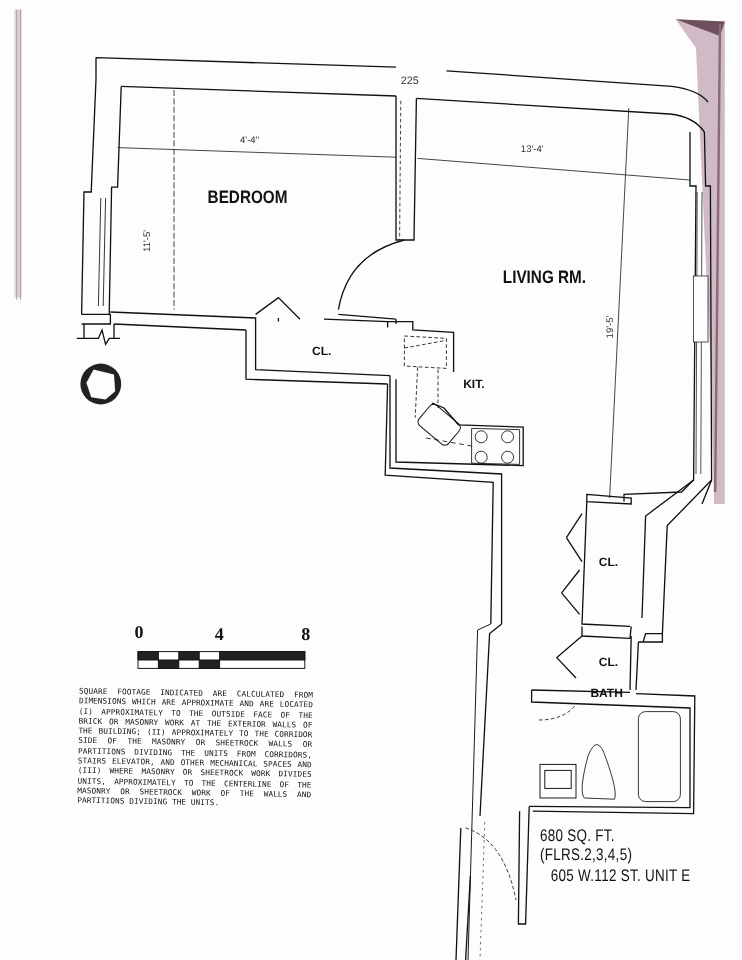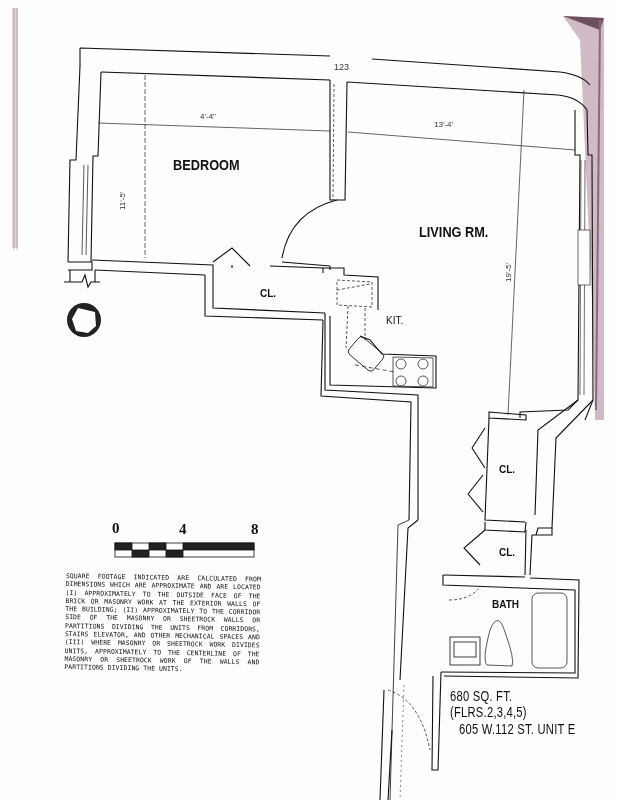--- a/index.html
+++ b/index.html
@@ -127,33 +127,33 @@
   <g stroke="#111" stroke-width="0.8">
     <rect x="115" y="543" width="139" height="14" fill="#fdfdfd"></rect>
     <rect x="115" y="543" width="17" height="7" fill="#222"></rect>
     <rect x="132" y="550" width="17" height="7" fill="#222"></rect>
     <rect x="149" y="543" width="17" height="7" fill="#222"></rect>
     <rect x="166" y="550" width="17" height="7" fill="#222"></rect>
     <rect x="183" y="543" width="71" height="7" fill="#222"></rect>
   </g>
 </svg>
 
-<div class="lbl dim" style="left:334px;top:62px;font-size:9px;">123</div>
+<div class="lbl dim" style="left:334px;top:62px;font-size:9px;">225</div>
 <div class="lbl dim" style="left:200px;top:112px;">4'-4"</div>
 <div class="lbl dim" style="left:434px;top:120px;">13'-4'</div>
 <div class="lbl dim" style="left:118px;top:210px;transform:rotate(-90deg);transform-origin:left top;">11'-5'</div>
 <div class="lbl dim" style="left:504px;top:282px;transform:rotate(-90deg);transform-origin:left top;">19'-5'</div>
 
 <div class="lbl room" style="left:173px;top:156px;font-size:15px;">BEDROOM</div>
 <div class="lbl room" style="left:419px;top:223px;font-size:15px;">LIVING RM.</div>
-<div class="lbl" style="left:386px;top:315px;font-size:10px;font-weight:normal;">KIT.</div>
+<div class="lbl" style="left:386px;top:315px;font-size:10px;font-weight:bold;">KIT.</div>
 <div class="lbl" style="left:260px;top:288px;font-size:10px;font-weight:bold;">CL.</div>
 <div class="lbl" style="left:499px;top:464px;font-size:10px;font-weight:bold;">CL.</div>
 <div class="lbl" style="left:499px;top:547px;font-size:10px;font-weight:bold;">CL.</div>
-<div class="lbl" style="left:492px;top:599px;font-size:10px;font-weight:bold;">BATH</div>
+<div class="lbl" style="left:492px;top:573px;font-size:10px;font-weight:bold;">BATH</div>
 
 <div class="scale-num" style="left:112px;top:520px;">0</div>
 <div class="scale-num" style="left:179px;top:521px;">4</div>
 <div class="scale-num" style="left:251px;top:521px;">8</div>
 
 <div class="note">SQUARE FOOTAGE INDICATED ARE CALCULATED FROM DIMENSIONS WHICH ARE APPROXIMATE AND ARE LOCATED (I) APPROXIMATELY TO THE OUTSIDE FACE OF THE BRICK OR MASONRY WORK AT THE EXTERIOR WALLS OF THE BUILDING; (II) APPROXIMATELY TO THE CORRIDOR SIDE OF THE MASONRY OR SHEETROCK WALLS OR PARTITIONS DIVIDING THE UNITS FROM CORRIDORS, STAIRS ELEVATOR, AND OTHER MECHANICAL SPACES AND (III) WHERE MASONRY OR SHEETROCK WORK DIVIDES UNITS, APPROXIMATELY TO THE CENTERLINE OF THE MASONRY OR SHEETROCK WORK OF THE WALLS AND PARTITIONS DIVIDING THE UNITS.</div>
 
 <div class="info" style="left:450px;top:688px;">680 SQ. FT.(FLRS.2,3,4,5)</div>
 <div class="info" style="left:459px;top:721px;">605 W.112 ST. UNIT E</div>
 

